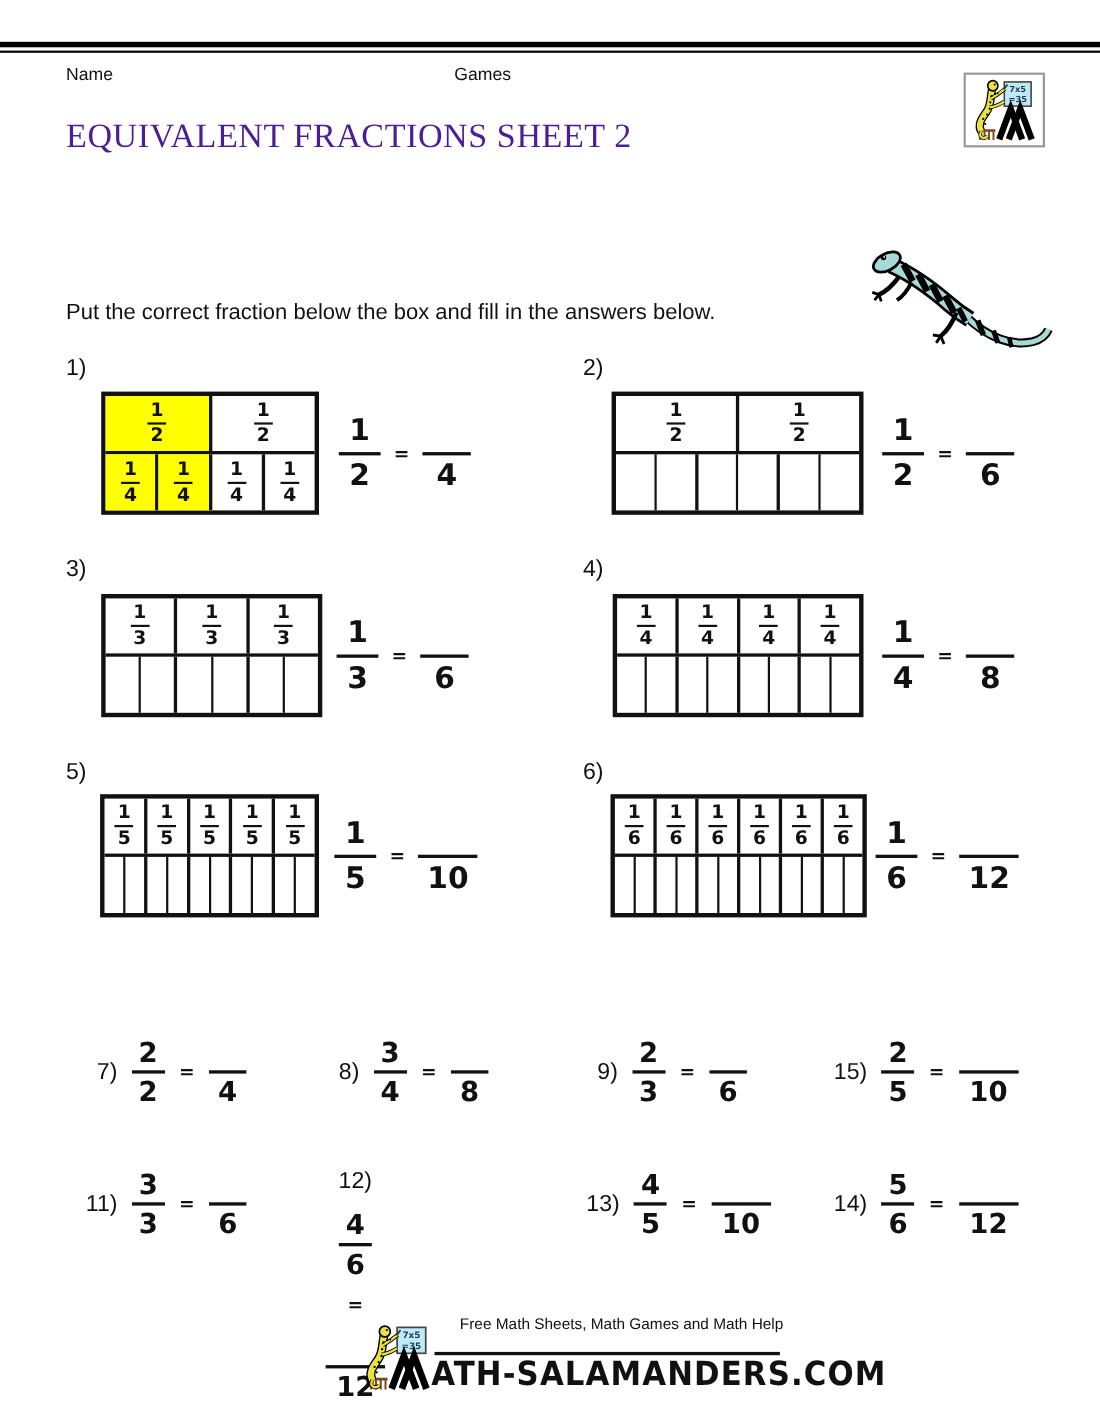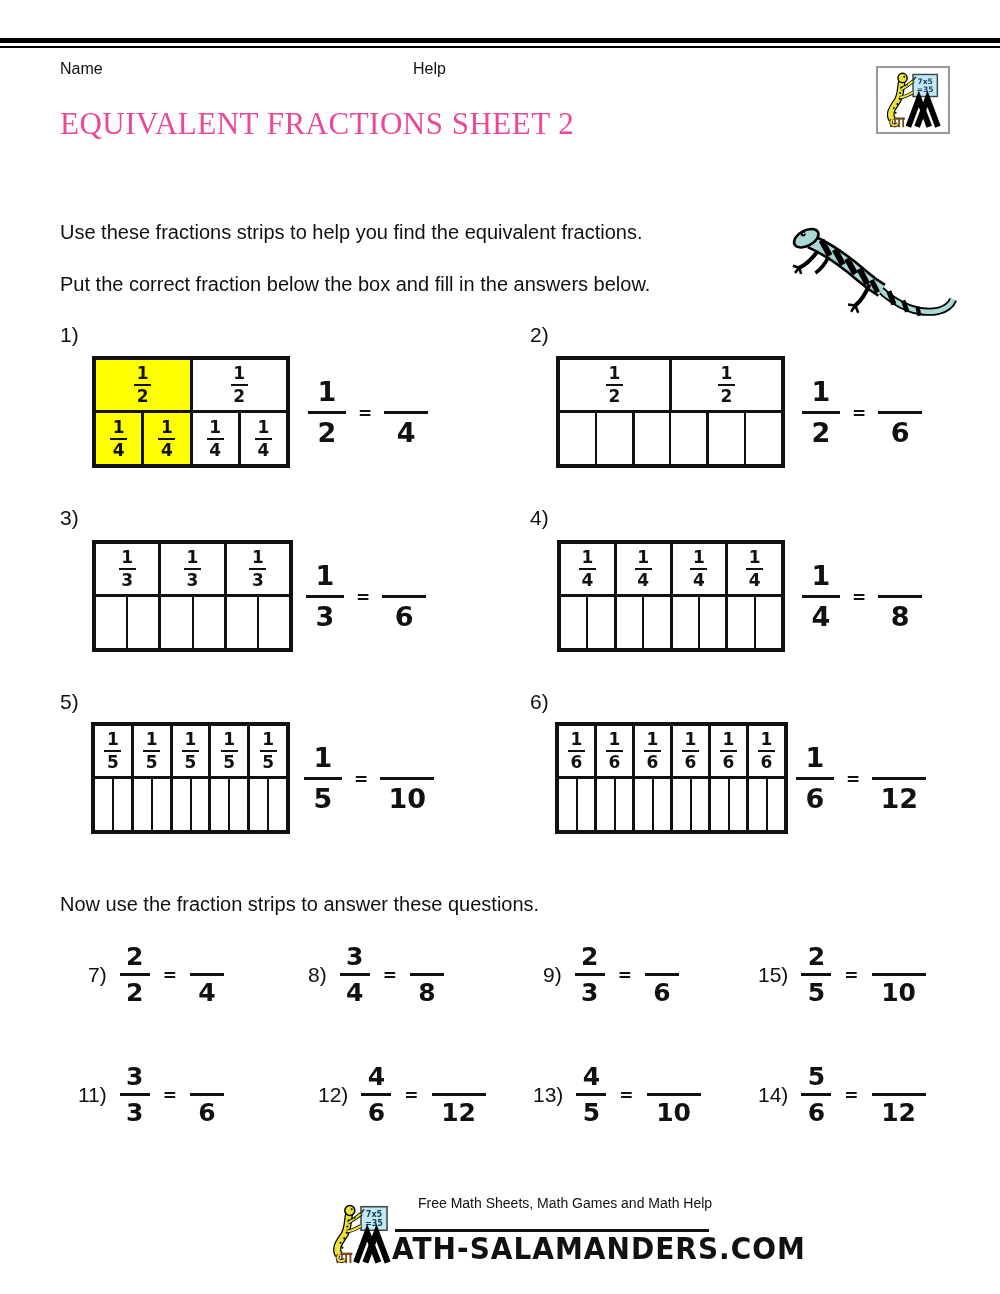--- a/index.html
+++ b/index.html
@@ -11,21 +11,21 @@
   #rule-thick{left:0;top:38px;width:1000px;height:5px;background:#000;}
   #rule-thin{left:0;top:46px;width:1000px;height:2px;background:#000;}
 
   .meta-label{font-size:16px;color:#111;}
 
   
   #logo-box{left:876px;top:66px;width:70px;height:64px;border:2px solid #999;background:#fff;
             display:flex;align-items:center;justify-content:center;}
 
   
-  .title-line{left:60px;font-family:"Liberation Serif",serif;color:#ec4899;font-size:31px;
+  .title-line{left:60px;font-family:"Liberation Serif",serif;color:#4c1d95;font-size:31px;
               letter-spacing:0.5px;font-weight:500;white-space:nowrap;}
 
   .instr{left:60px;font-size:20px;white-space:nowrap;}
 
   .prob-num{font-size:21px;}
 
   
   .strip{border:4px solid #111;background:#fff;box-sizing:border-box;display:flex;flex-direction:column;}
   .strip-row{display:flex;}
   .strip-row.top{flex:0 0 50px;border-bottom:3px solid #111;}
@@ -109,31 +109,30 @@
         <circle cx="36" cy="25" r="1.5" fill="#000"></circle>
         <circle cx="40" cy="24" r="1.3" fill="#000"></circle>
       </g>
     </defs>
   </svg>
 
   <div class="abs" id="rule-thick"></div>
   <div class="abs" id="rule-thin"></div>
 
   <div class="abs meta-label" style="left:60px;top:60px;">Name</div>
-  <div class="abs meta-label" style="left:413px;top:60px;">Help</div>
+  <div class="abs meta-label" style="left:413px;top:60px;">Games</div>
 
   <div class="abs" id="logo-box">
     <svg width="62" height="58" viewBox="0 0 100 100">
       <use href="#sala-logo" xlink:href="#sala-logo"></use>
     </svg>
   </div>
 
   <div class="abs title-line" style="top:106px;">EQUIVALENT FRACTIONS SHEET 2</div>
 
-  <div class="abs instr" style="top:221px;">Use these fractions strips to help you find the equivalent fractions.</div>
   <div class="abs instr" style="top:273px;">Put the correct fraction below the box and fill in the answers below.</div>
 
   <svg class="abs" style="left:783px;top:226px;" width="175" height="102" viewBox="0 0 170 100">
 
     <path d="M92,60 C112,80 134,87 152,83 C160,81 164,77 166,72" fill="none" stroke="#000" stroke-width="8"></path>
     <path d="M92,60 C112,80 134,87 152,83 C160,81 164,77 166,72" fill="none" stroke="#a9d9d6" stroke-width="4.5"></path>
     <path d="M148,83 C157,83 163,79 166,72" fill="none" stroke="#a9d9d6" stroke-width="3"></path>
 
     <path d="M26,15 C44,23 62,36 78,50 C86,57 91,60 96,63" fill="none" stroke="#000" stroke-width="15"></path>
     <path d="M26,15 C44,23 62,36 78,50 C86,57 91,60 96,63" fill="none" stroke="#a9d9d6" stroke-width="10"></path>
@@ -501,21 +500,20 @@
         <span>6</span>
       </div>
     <span class="eqsign">=</span>
     <div class="efrac blank lg">
         <span></span>
         <div class="fbar"></div>
         <span>12</span>
       </div>
   </div>
 
-  <div class="abs instr" style="top:893px;">Now use the fraction strips to answer these questions.</div>
 
   <div class="abs question" style="left:88px;top:942px;">
       <span class="qnum">7)</span>
       <div class="qfrac">
         <span>2</span>
         <div class="qbar"></div>
         <span>2</span>
       </div>
       <span class="eqsign">=</span>
       <div class="qfrac">
@@ -573,21 +571,21 @@
         <div class="qbar"></div>
         <span>3</span>
       </div>
       <span class="eqsign">=</span>
       <div class="qfrac">
         <span></span>
         <div class="qbar" style="width: 34px;"></div>
         <span>6</span>
       </div>
     </div>
-  <div class="abs question" style="left:318px;top:1062px;">
+  <div class="abs question" style="left:296px;top:1062px;flex-direction:column;">
       <span class="qnum">12)</span>
       <div class="qfrac">
         <span>4</span>
         <div class="qbar"></div>
         <span>6</span>
       </div>
       <span class="eqsign">=</span>
       <div class="qfrac">
         <span></span>
         <div class="qbar" style="width: 54px;"></div>

